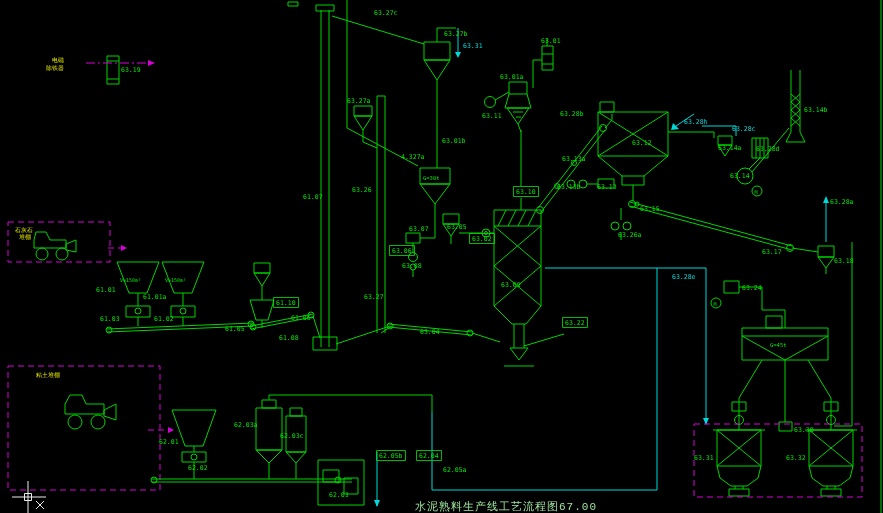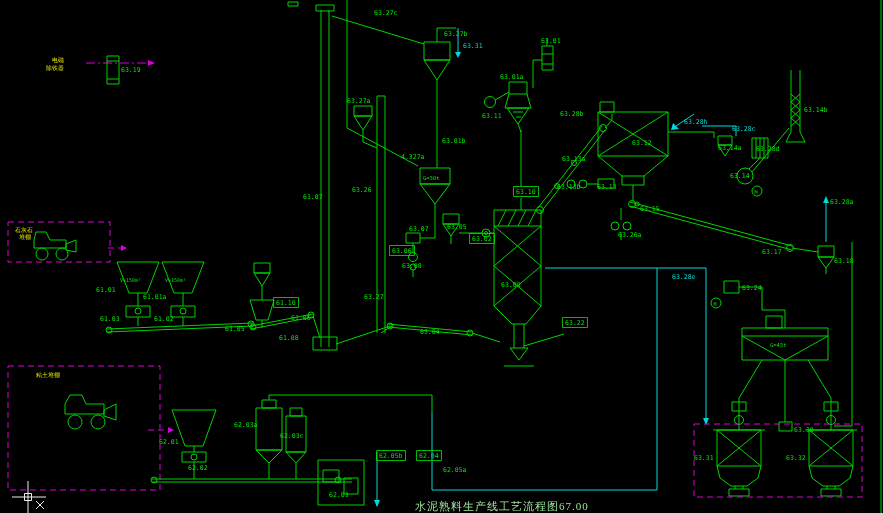--- a/index.html
+++ b/index.html
@@ -12,21 +12,21 @@
   .c{stroke:#00d9d9;fill:none;stroke-width:1;}
   .m{stroke:#d800d8;fill:none;stroke-width:1;}
   .w{stroke:#ededed;fill:none;stroke-width:1;}
   .cf{fill:#00d9d9;stroke:none;}
   .mf{fill:#d800d8;stroke:none;}
   .dash{stroke-dasharray:6 4;}
   .dashdot{stroke-dasharray:9 3 2 3;}
   #labels-layer text{stroke:none;font-family:"DejaVu Sans Mono","Liberation Mono",monospace;}
   #bottom-title{position:absolute;left:415px;top:499px;color:#9fe89f;
     font-size:11px;letter-spacing:1px;white-space:nowrap;
-    font-family:Liberation Serif, serif;}
+    font-family:Liberation Mono, monospace;}
 </style>
 </head>
 <body>
 
 <div id="stage">
 <svg width="883" height="513" viewBox="0 0 883 513">
 
   <g>
     <line class="g" x1="881" y1="0" x2="881" y2="513"></line>
     <rect class="g" x="288" y="2" width="10" height="4"></rect>

